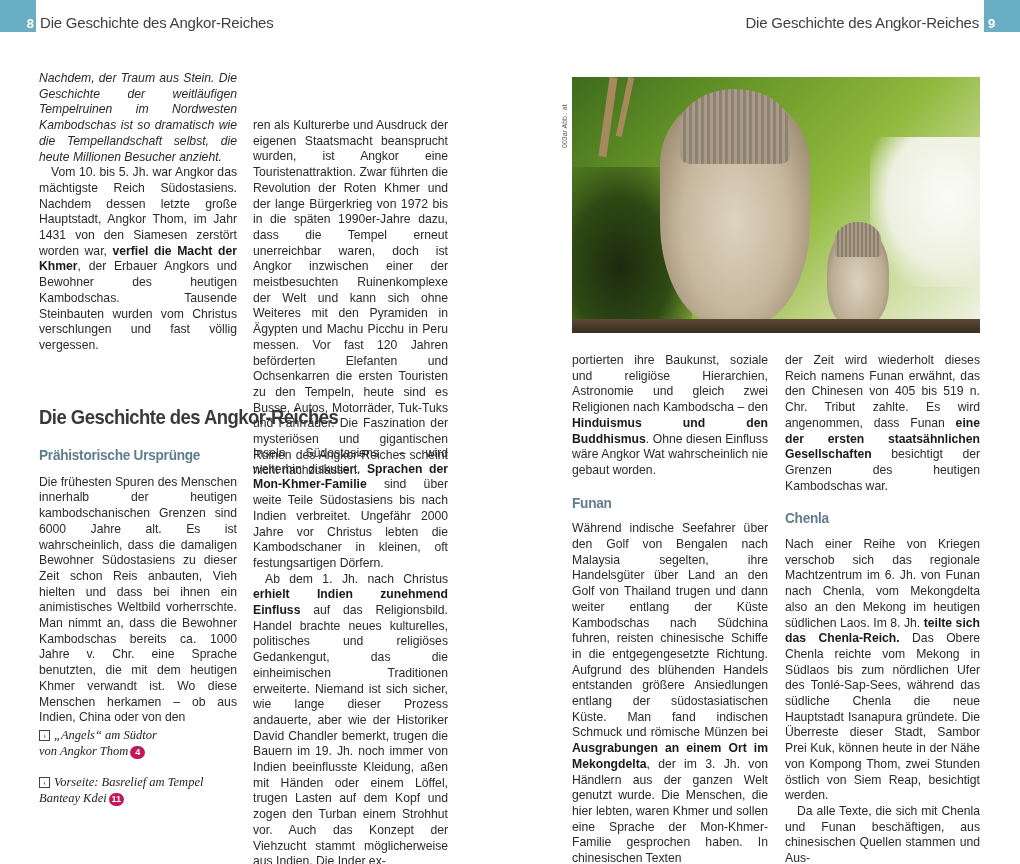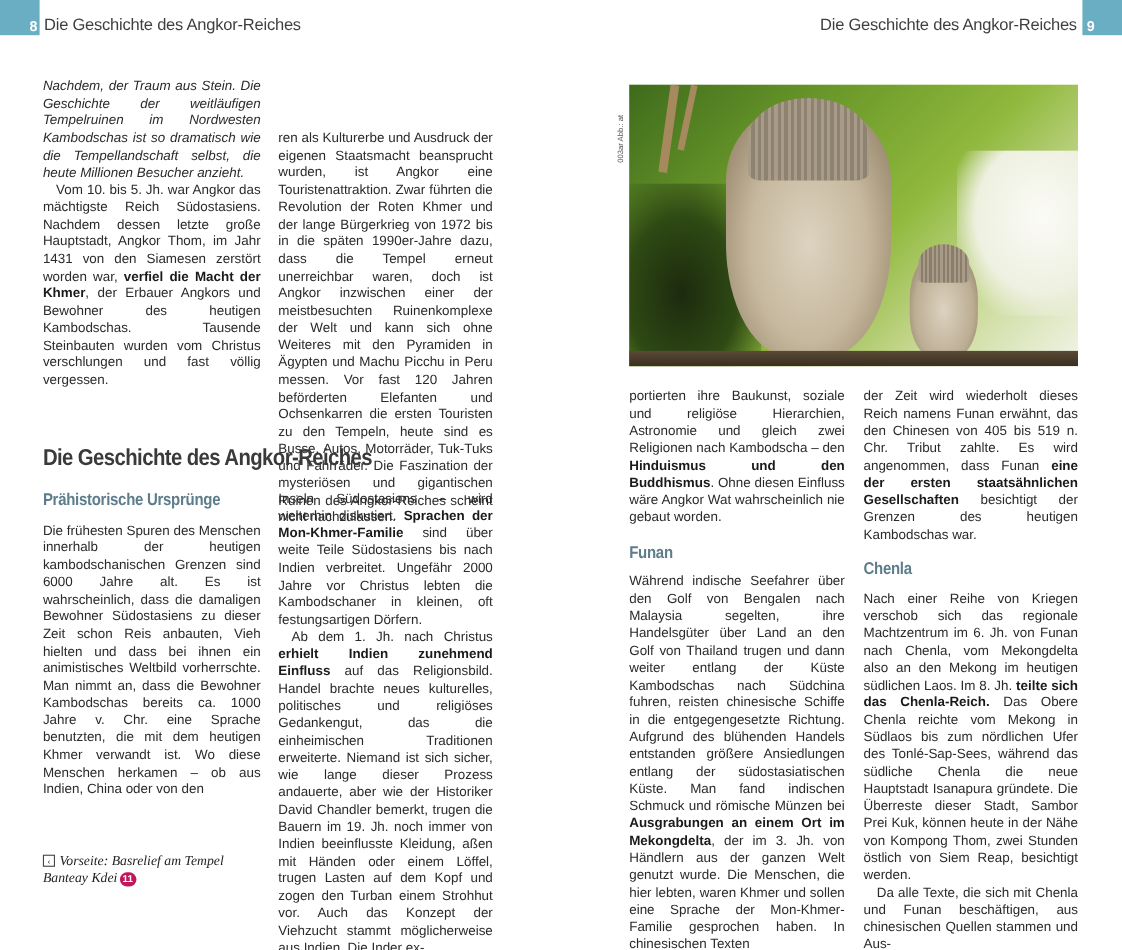--- a/index.html
+++ b/index.html
@@ -63,20 +63,24 @@
   <div class="col" style="left:39px; top:447px; width:198px;">
     <h2 class="section">Prähistorische Ursprünge</h2>
     <p style="margin-top:12px;">Die frühesten Spuren des Menschen innerhalb der heutigen kambodschanischen Grenzen sind 6000 Jahre alt. Es ist wahrscheinlich, dass die damaligen Bewohner Südostasiens zu dieser Zeit schon Reis anbauten, Vieh hielten und dass bei ihnen ein animistisches Weltbild vorherrschte. Man nimmt an, dass die Bewohner Kambodschas bereits ca. 1000 Jahre v. Chr. eine Sprache benutzten, die mit dem heutigen Khmer verwandt ist. Wo diese Menschen herkamen – ob aus Indien, China oder von den</p>
   </div>
 
   <div class="col" style="left:253px; top:446px; width:195px;">
     <p><span>Inseln Südostasiens – wird weiterhin diskutiert. </span><b>Sprachen der Mon-Khmer-Familie</b><span> sind über weite Teile Südostasiens bis nach Indien verbreitet. Ungefähr 2000 Jahre vor Christus lebten die Kambodschaner in kleinen, oft festungsartigen Dörfern.</span></p>
     <p class="indent"><span>Ab dem 1. Jh. nach Christus </span><b>erhielt Indien zunehmend Einfluss</b><span> auf das Religionsbild. Handel brachte neues kulturelles, politisches und religiöses Gedankengut, das die einheimischen Traditionen erweiterte. Niemand ist sich sicher, wie lange dieser Prozess andauerte, aber wie der Historiker David Chandler bemerkt, trugen die Bauern im 19. Jh. noch immer von Indien beeinflusste Kleidung, aßen mit Händen oder einem Löffel, trugen Lasten auf dem Kopf und zogen den Turban einem Strohhut vor. Auch das Konzept der Viehzucht stammt möglicherweise aus Indien. Die Inder ex-</span></p>
   </div>
 
+  <div class="caption" style="top:727px;">
+    <span class="arrow">›</span><span>„Angels“ am Südtor</span><br>
+    <span>von Angkor Thom</span><span class="badge">4</span>
+  </div>
   <div class="caption" style="top:774px;">
     <span class="arrow">‹</span><span>Vorseite: Basrelief am Tempel</span><br>
     <span>Banteay Kdei</span><span class="badge">11</span>
   </div>
 
   <div class="page-tab right">
     <span class="page-num">9</span>
   </div>
   <div class="running-head right">Die Geschichte des Angkor-Reiches</div>
 

